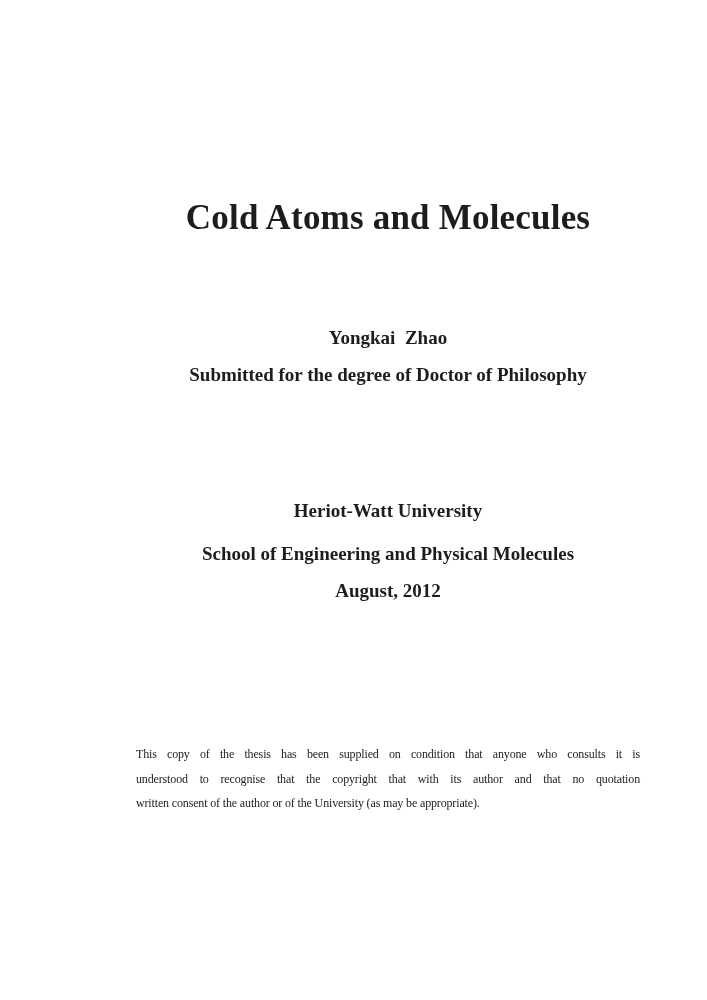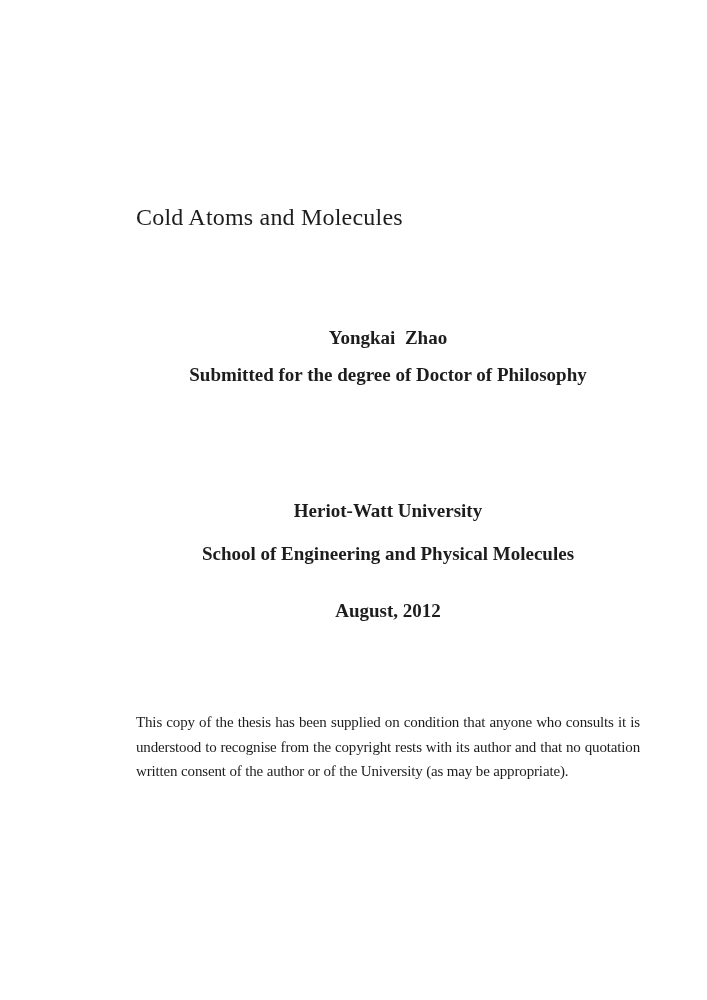--- a/index.html
+++ b/index.html
@@ -16,41 +16,42 @@
     font-family: "Liberation Serif", "DejaVu Serif", serif;
     color: #1d1d1d;
   }
   .col {
     position: absolute;
     left: 136px;
     width: 504px;
   }
   .thesis-title {
     top: 201px;
-    font-size: 24px;
+    font-size: 35px;
     line-height: 33px;
-    font-weight: 400;
+    font-weight: 700;
+    text-align: center;
     letter-spacing: 0.2px;
     white-space: nowrap;
   }
   .bold-line {
     font-weight: 700;
     font-size: 19px;
     line-height: 21px;
     text-align: center;
     white-space: pre-wrap;
   }
   .author-line    { top: 327px; }
   .degree-line    { top: 364px; }
   .university-line{ top: 500px; }
   .school-line    { top: 543px; }
-  .date-line      { top: 600px; font-family: Liberation Serif, serif; }
+  .date-line      { top: 580px; font-family: Liberation Serif, serif; }
   .copyright {
-    top: 710px;
-    font-size: 15px;
+    top: 742px;
+    font-size: 12px;
     line-height: 24.6px;
     letter-spacing: -0.15px;
   }
   .copyright .jline {
     text-align: justify;
     text-align-last: justify;
   }
   .copyright .jline-last {
     text-align: center;
     text-align-last: left;
@@ -68,17 +69,17 @@
   <div class="col bold-line university-line">Heriot-Watt University</div>
 
   <div class="col bold-line degree-line">Submitted for the degree of Doctor of Philosophy</div>
 
   <div class="col bold-line school-line">School of Engineering and Physical Molecules</div>
 
   <div class="col bold-line date-line">August, 2012</div>
 
   <div class="col copyright">
     <div class="jline">This copy of the thesis has been supplied on condition that anyone who consults it is</div>
-    <div class="jline">understood to recognise from the copyright rests with its author and that no quotation</div>
+    <div class="jline">understood to recognise that the copyright that with its author and that no quotation</div>
     <div class="jline-last">written consent of the author or of the University (as may be appropriate).</div>
   </div>
 
 </div>
 
 </body></html>

